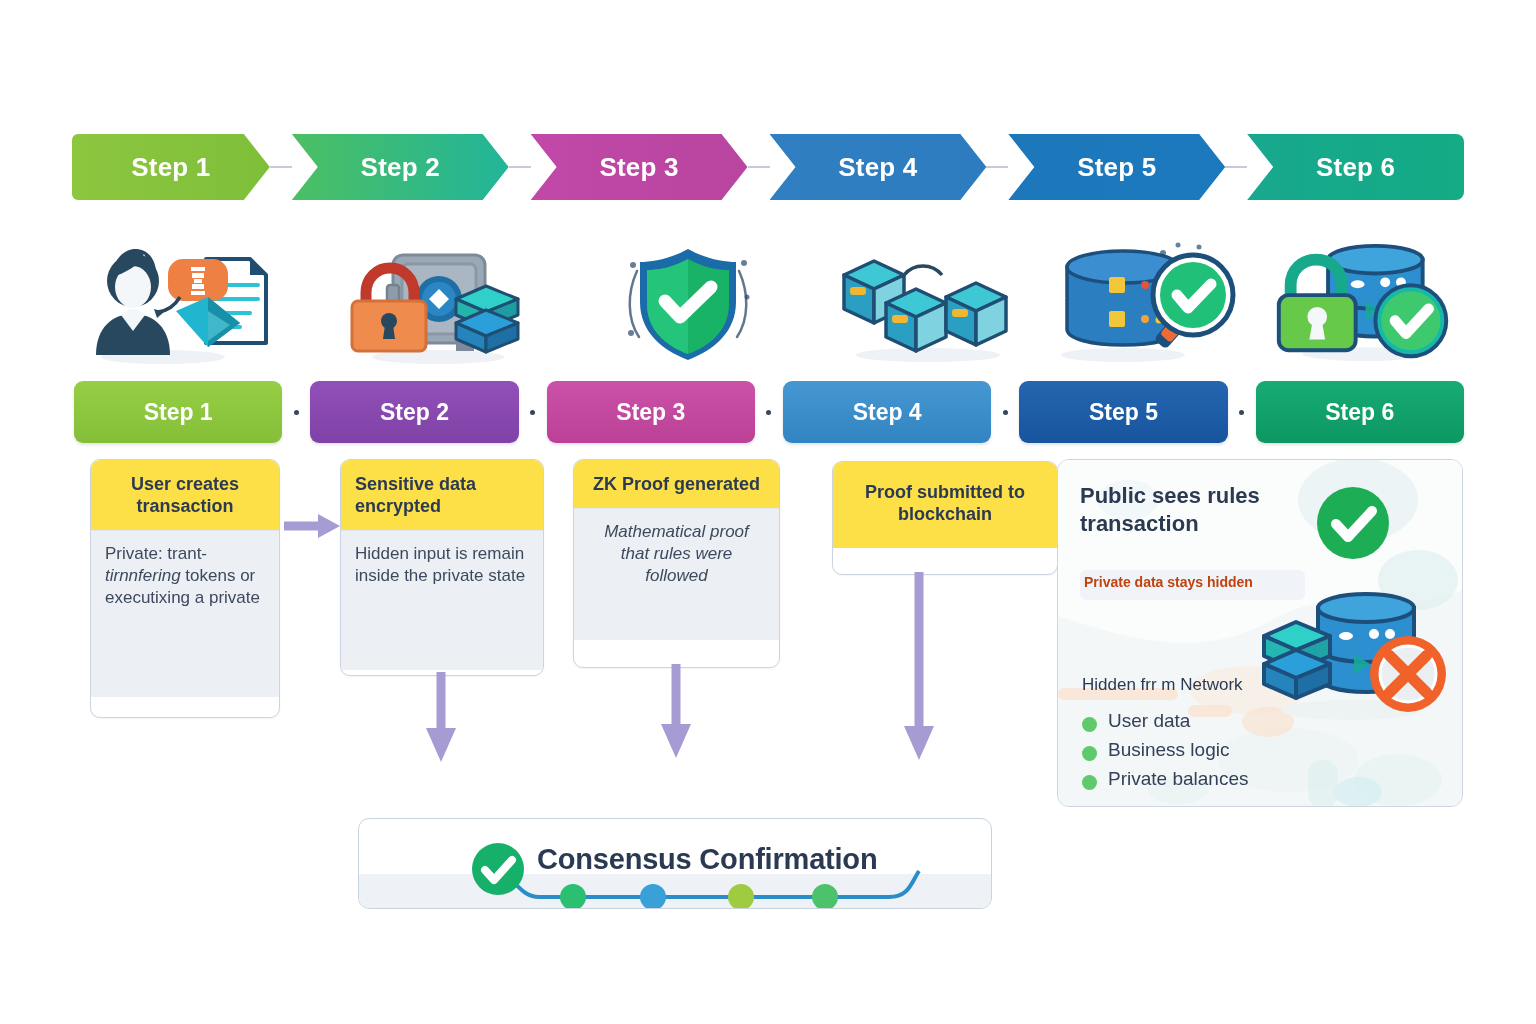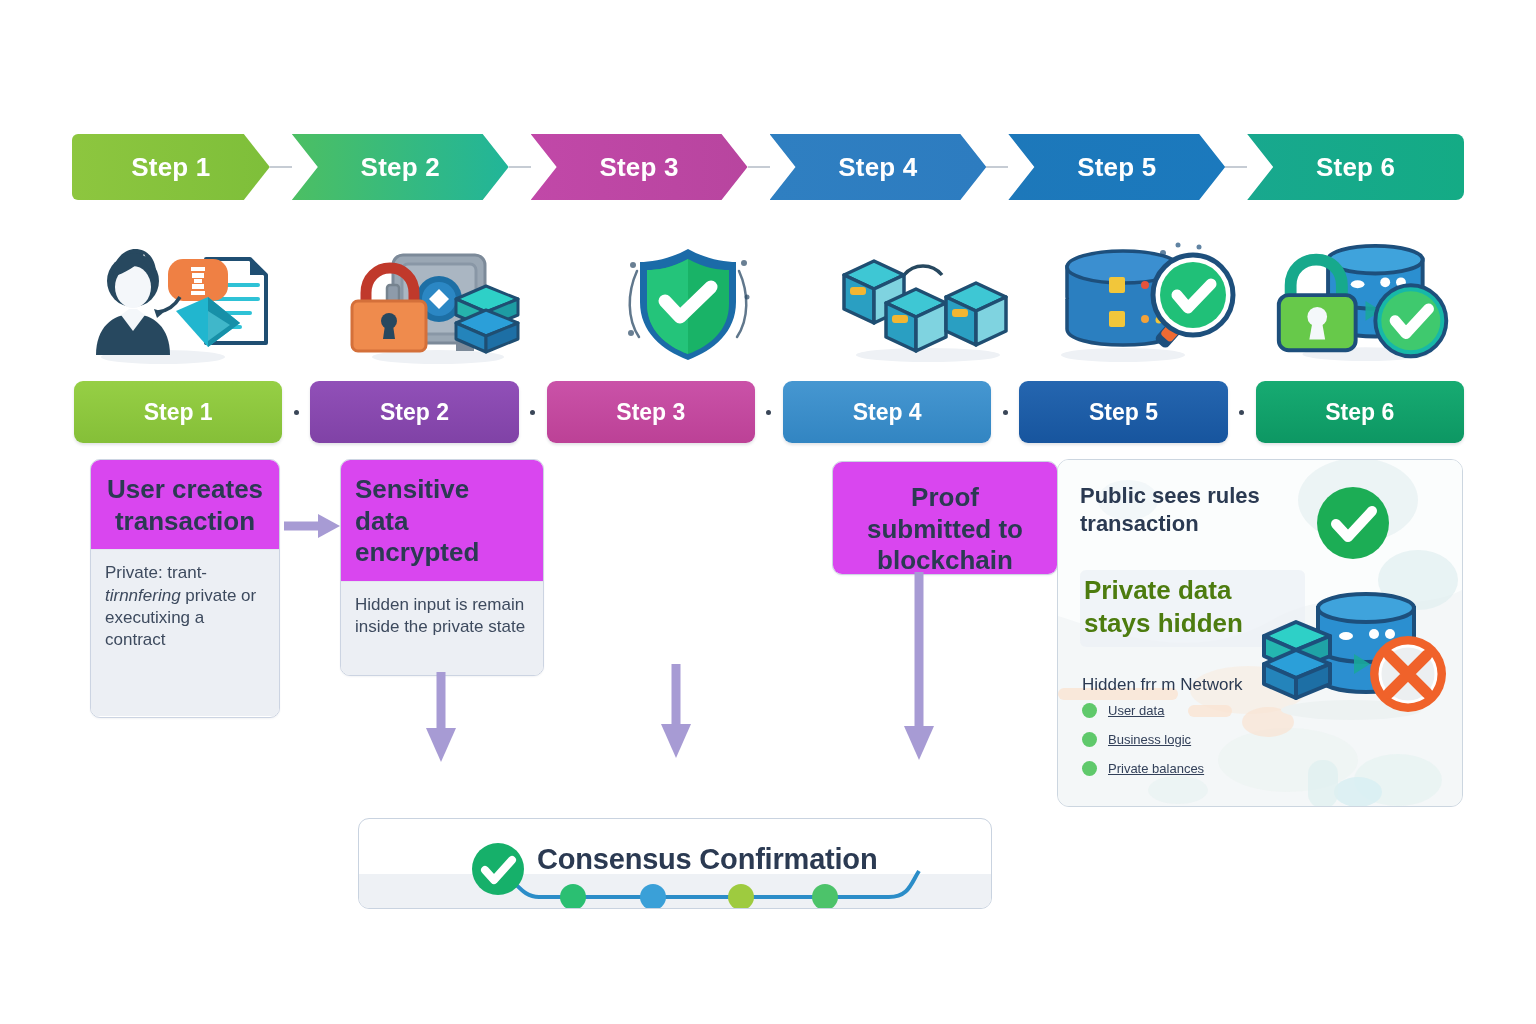--- a/index.html
+++ b/index.html
@@ -45,22 +45,22 @@
   }
   .pill-dot{width:5px;height:5px;border-radius:50%;background:#3a4658;margin:0 auto;flex:0 0 auto;}
   .pill-sep{width:28px;display:flex;align-items:center;justify-content:center;flex:0 0 auto;}
 
   
   .card{
     position:absolute;background:#fff;border:1px solid #ccd4e2;border-radius:10px;
     overflow:hidden;box-shadow:0 1px 2px rgba(40,55,80,.06);
   }
   .card-title{
-    padding:14px 14px 12px;font-size:26px;font-weight:bold;line-height:1.22;color:#2b3a52;
-    background:#d946ef;
+    padding:14px 14px 12px;font-size:18px;font-weight:bold;line-height:1.22;color:#2b3a52;
+    background:#fde047;
   }
   .card-body{
     background:#eceff4;border-top:1px solid #e2e6ee;
     padding:12px 14px 14px;font-size:17px;line-height:1.3;color:#3d4a5e;
   }
   .c1 .card-title{text-align:center;}
   .c1 .card-body{text-align:left;}
   .c2 .card-title,.c2 .card-body{text-align:left;}
   .c3 .card-title{text-align:center;}
   .c3 .card-body{text-align:center;font-style:italic;}
@@ -73,24 +73,24 @@
   .arrow-v{position:absolute;}
 
   
   .panel{
     position:absolute;left:1057px;top:459px;width:404px;height:346px;
     background:#f3f6f8;border:1px solid #ccd6e0;border-radius:12px;overflow:hidden;
   }
   .panel-bg{position:absolute;inset:0;}
   .panel-inner{position:absolute;inset:0;}
   .panel-h1{position:absolute;left:22px;top:22px;width:230px;font-size:22px;font-weight:bold;line-height:1.25;color:#2b3a52;}
-  .panel-h2{position:absolute;left:22px;top:110px;width:215px;font-size:26px;font-weight:bold;line-height:1.25;color:#4d7c0f;background:rgba(236,240,245,.75);border-radius:6px;padding:4px 6px 8px 4px;}
+  .panel-h2{position:absolute;left:22px;top:110px;width:215px;font-size:14px;font-weight:bold;line-height:1.25;color:#c2410c;background:rgba(236,240,245,.75);border-radius:6px;padding:4px 6px 8px 4px;}
   .panel-sub{position:absolute;left:24px;top:215px;font-size:17px;font-weight:normal;color:#2b3a52;}
   .panel-list{position:absolute;left:24px;top:243px;margin:0;padding:0;list-style:none;}
-  .panel-list li{display:flex;align-items:flex-start;gap:11px;font-size:13px;color:#33415a;height:29px;text-decoration:underline;}
+  .panel-list li{display:flex;align-items:flex-end;gap:11px;font-size:19px;color:#33415a;height:29px;}
   .bullet{width:15px;height:15px;border-radius:50%;background:#5fc96b;flex:0 0 auto;}
 
   
   .consensus{
     position:absolute;left:358px;top:818px;width:632px;height:89px;
     background:#fff;border:1px solid #c9d3e0;border-radius:11px;overflow:hidden;
   }
   .consensus-strip{position:absolute;left:0;right:0;bottom:0;height:34px;background:#eef1f5;}
   .consensus-title{
     position:absolute;left:178px;top:24px;font-size:29px;font-weight:bold;color:#2b3a52;letter-spacing:-.2px;
@@ -319,34 +319,38 @@
         <span class="pill-dot"></span>
       </div>
     <div class="pill" style="width:217px;background:linear-gradient(180deg,#17ab72,#0d9763);">
       <span>Step 6</span>
     </div>
   </div>
 
   <div class="card c1" style="left:90px;top:459px;width:188px;height:257px;">
     <div class="card-title">User creates transaction</div>
     <div class="card-body" style="height:140px;">
-      <span>Private: trant-</span><span class="garble-i">tirnnfering</span><span> private or executixing a contract</span>
+      <span>Private: trant-</span><span class="garble-i">tirnnfering</span><span> tokens or executixing a private</span>
     </div>
   </div>
 
   <svg class="arrow-h" style="left:284px;top:512px;" width="58" height="28" viewBox="0 0 58 28">
     <path d="M0 14 h36" stroke="#a79bd4" stroke-width="9" fill="none"></path>
     <path d="M34 2 l22 12 l-22 12z" fill="#a79bd4"></path>
   </svg>
 
   <div class="card c2" style="left:340px;top:459px;width:202px;height:215px;">
     <div class="card-title">Sensitive data encrypted</div>
     <div class="card-body" style="height:113px;">Hidden input is remain inside the private state</div>
   </div>
 
+  <div class="card c3" style="left:573px;top:459px;width:205px;height:207px;">
+    <div class="card-title">ZK Proof generated</div>
+    <div class="card-body" style="height:105px;">Mathematical proof that rules were followed</div>
+  </div>
 
   <div class="card c4" style="left:804px;top:461px;width:224px;height:112px;margin-left:28px;">
     <div class="card-title">Proof submitted to blockchain</div>
   </div>
 
   <svg class="arrow-v" style="left:424px;top:672px;" width="34" height="92" viewBox="0 0 34 92">
     <path d="M17 0 v58" stroke="#a79bd4" stroke-width="9" fill="none"></path>
     <path d="M2 56 h30 l-15 34z" fill="#a79bd4"></path>
   </svg>
   <svg class="arrow-v" style="left:659px;top:664px;" width="34" height="96" viewBox="0 0 34 96">

